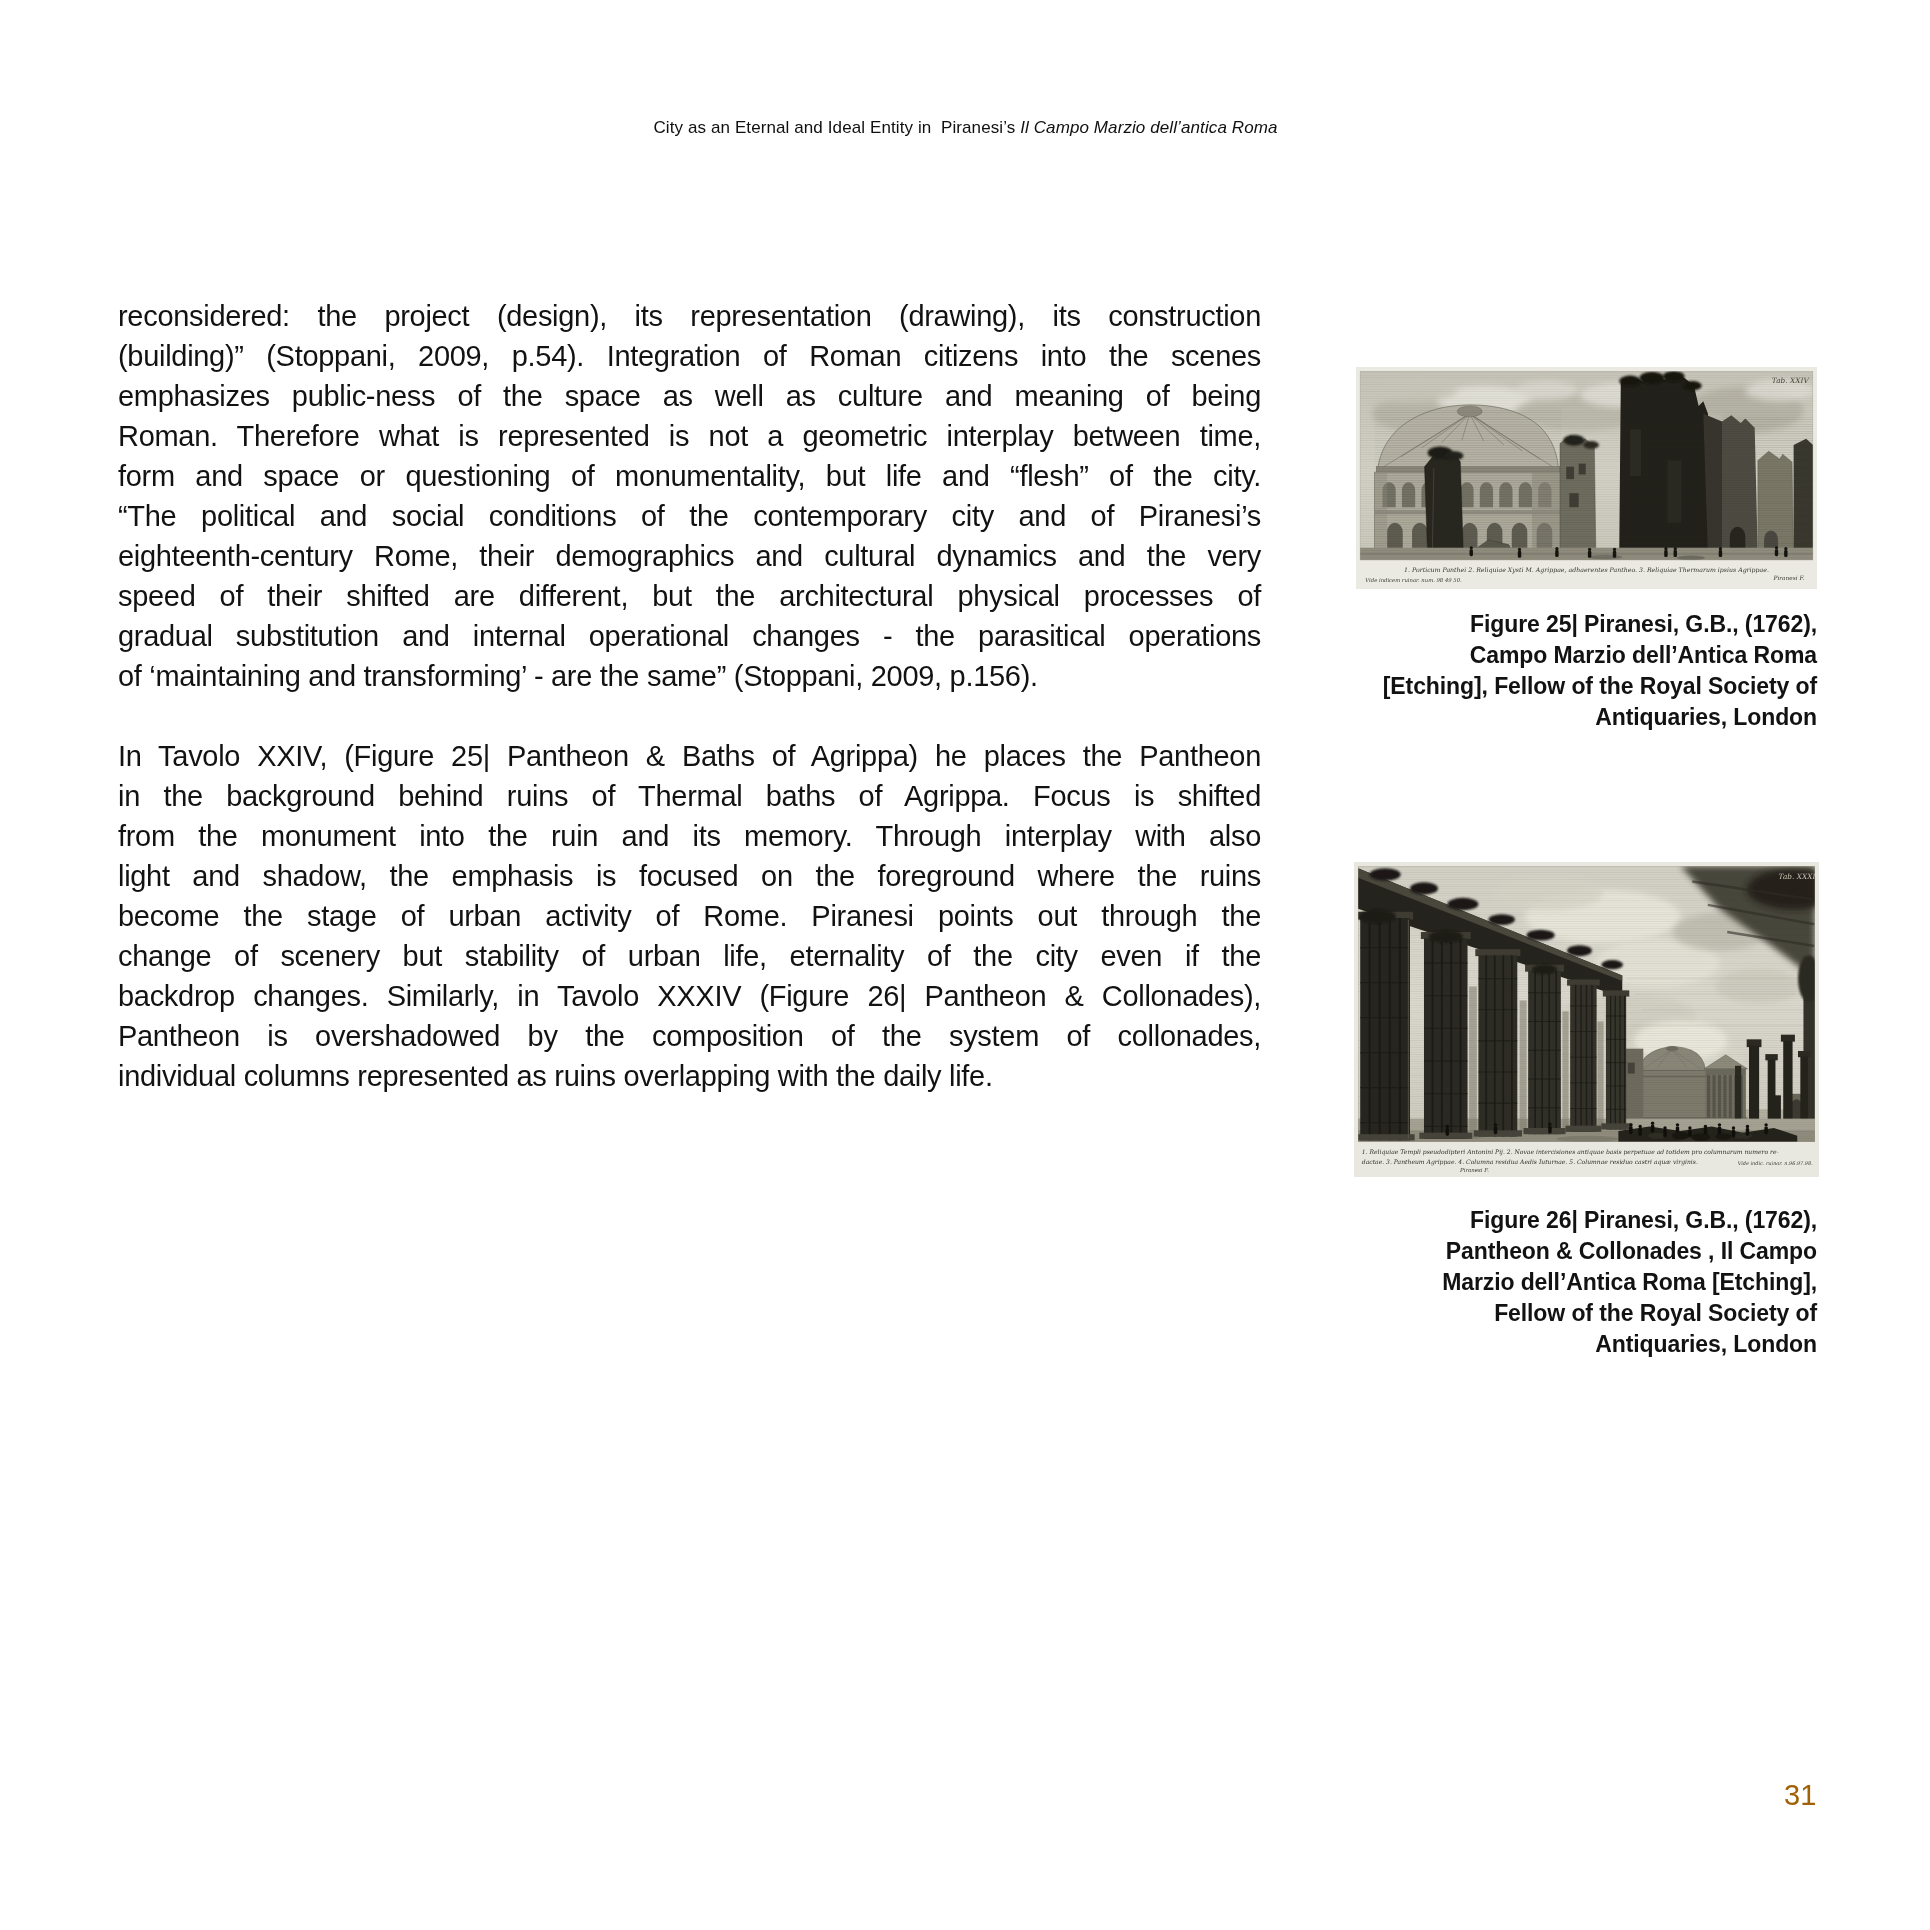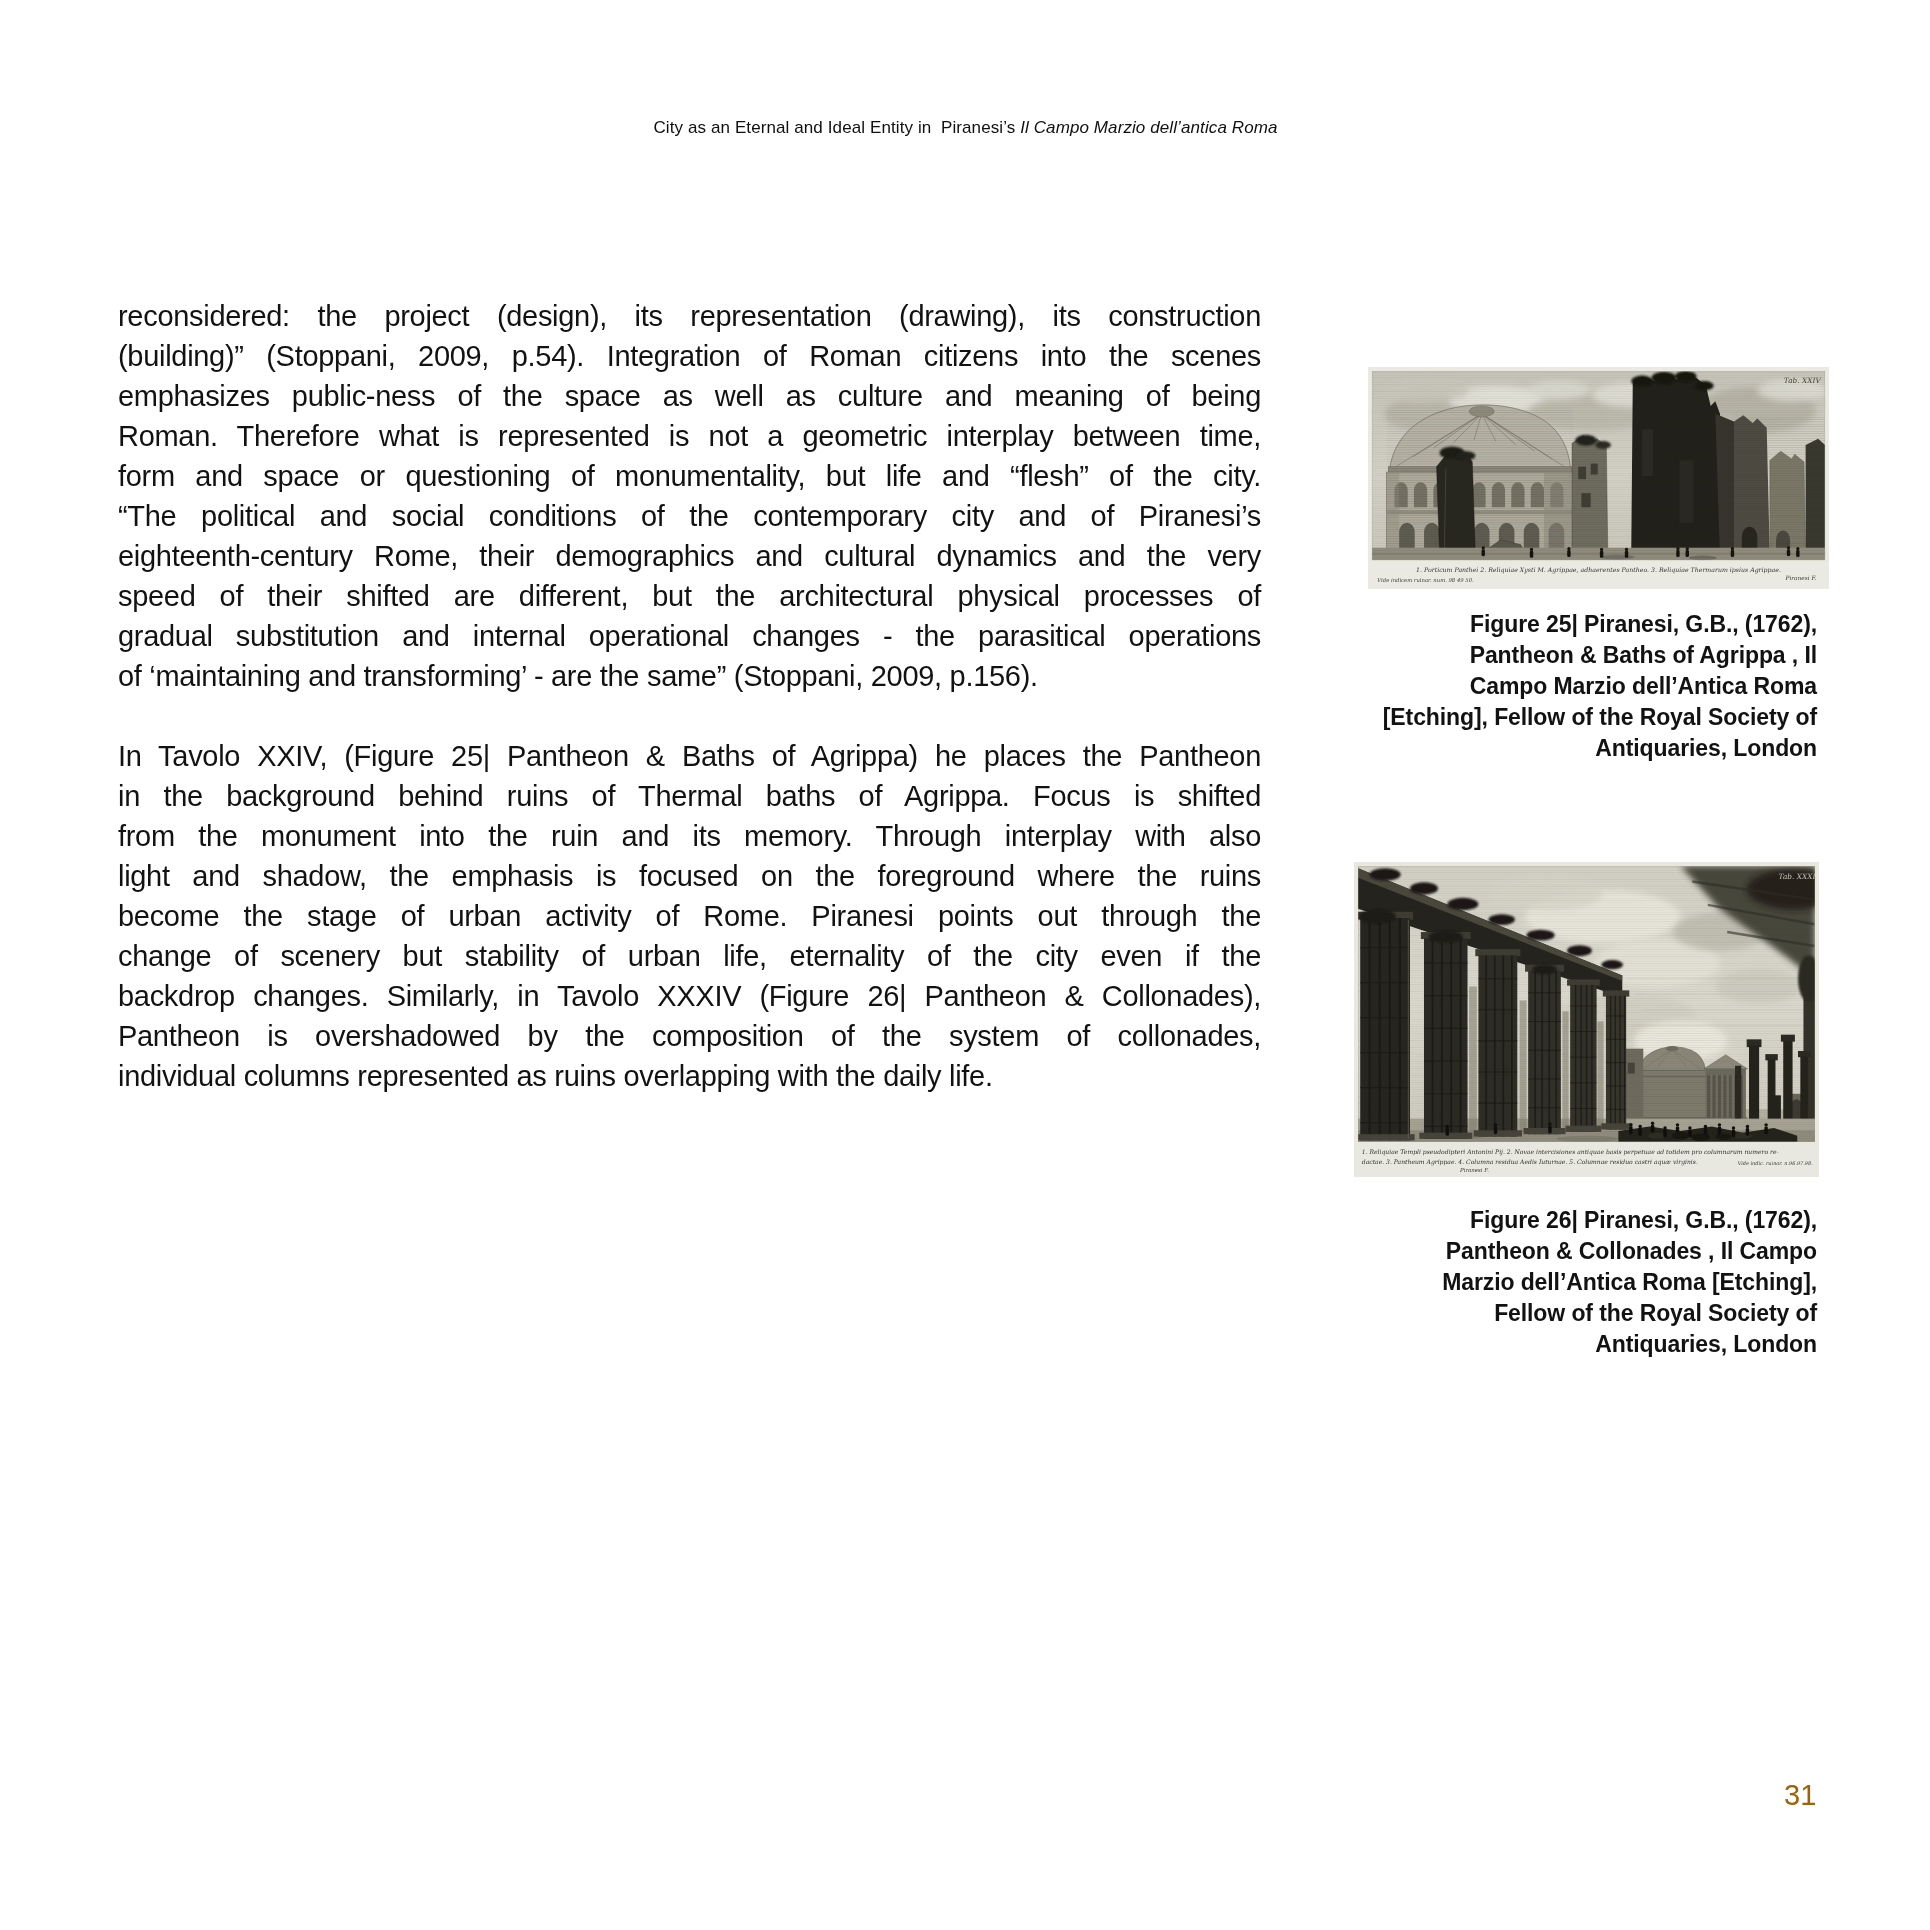--- a/index.html
+++ b/index.html
@@ -7,21 +7,21 @@
         font-family:"Liberation Sans",sans-serif;color:#131313;}
   .header{position:absolute;top:118px;left:0;width:1931px;text-align:center;
           font-size:17px;letter-spacing:0.1px;color:#101010;}
   .header .it{font-style:italic;}
   .body-col{position:absolute;left:118px;top:296px;width:1143px;
             font-size:29px;line-height:40px;letter-spacing:-0.3px;color:#121212;}
   .para{margin:0 0 40px 0;}
   .para .line{text-align:justify;text-align-last:justify;}
   .para .line.last{text-align-last:left;}
   .figure{position:absolute;}
-  #fig1{left:1356px;top:367px;width:446px;height:222px;margin-left:12px;}
+  #fig1{left:1356px;top:367px;width:446px;height:222px;}
   #fig2{left:1354px;top:862px;width:465px;height:315px;}
   .caption{position:absolute;width:483px;font-size:23px;line-height:31px;color:#121212;letter-spacing:-0.1px;}
   #cap1{left:1334px;top:609px;}
   #cap2{left:1334px;top:1205px;}
   .caption .line{text-align:right;font-weight:bold;}
   .pagenum{position:absolute;left:1784px;top:1779px;font-size:29px;color:#a16207;}
   svg{display:block;}
   svg text{font-family:"DejaVu Serif",serif;font-style:italic;}
 </style>
 </head>
@@ -185,21 +185,20 @@
     </g>
 
     <text x="296" y="263" font-size="8" text-anchor="middle" fill="#35342c">1. Porticum Panthei    2. Reliquiae Xysti M. Agrippae, adhaerentes Pantheo.    3. Reliquiae Thermarum ipsius Agrippae.</text>
     <text x="12" y="276" font-size="6.8" fill="#3a3930">Vide indicem ruinar. num. 98 49 50.</text>
     <text x="556" y="273" font-size="7.5" text-anchor="middle" fill="#3a3930">Piranesi F.</text>
   </svg>
   </div>
 
   <div class="caption" id="cap1">
       <div class="line">Figure 25| Piranesi, G.B., (1762),</div>
-      <div class="line">Pantheon &amp; Baths of Agrippa , Il</div>
       <div class="line">Campo Marzio dell’Antica Roma</div>
       <div class="line">[Etching], Fellow of the Royal Society of</div>
       <div class="line last">Antiquaries, London</div>
     </div>
 
   <div class="figure" id="fig2">
   <svg width="465" height="315" viewBox="0 0 598 405">
     <defs>
       <linearGradient id="f2sky" x1="0" y1="0" x2="0" y2="1">
         <stop offset="0" stop-color="#d2d0c5"></stop>

